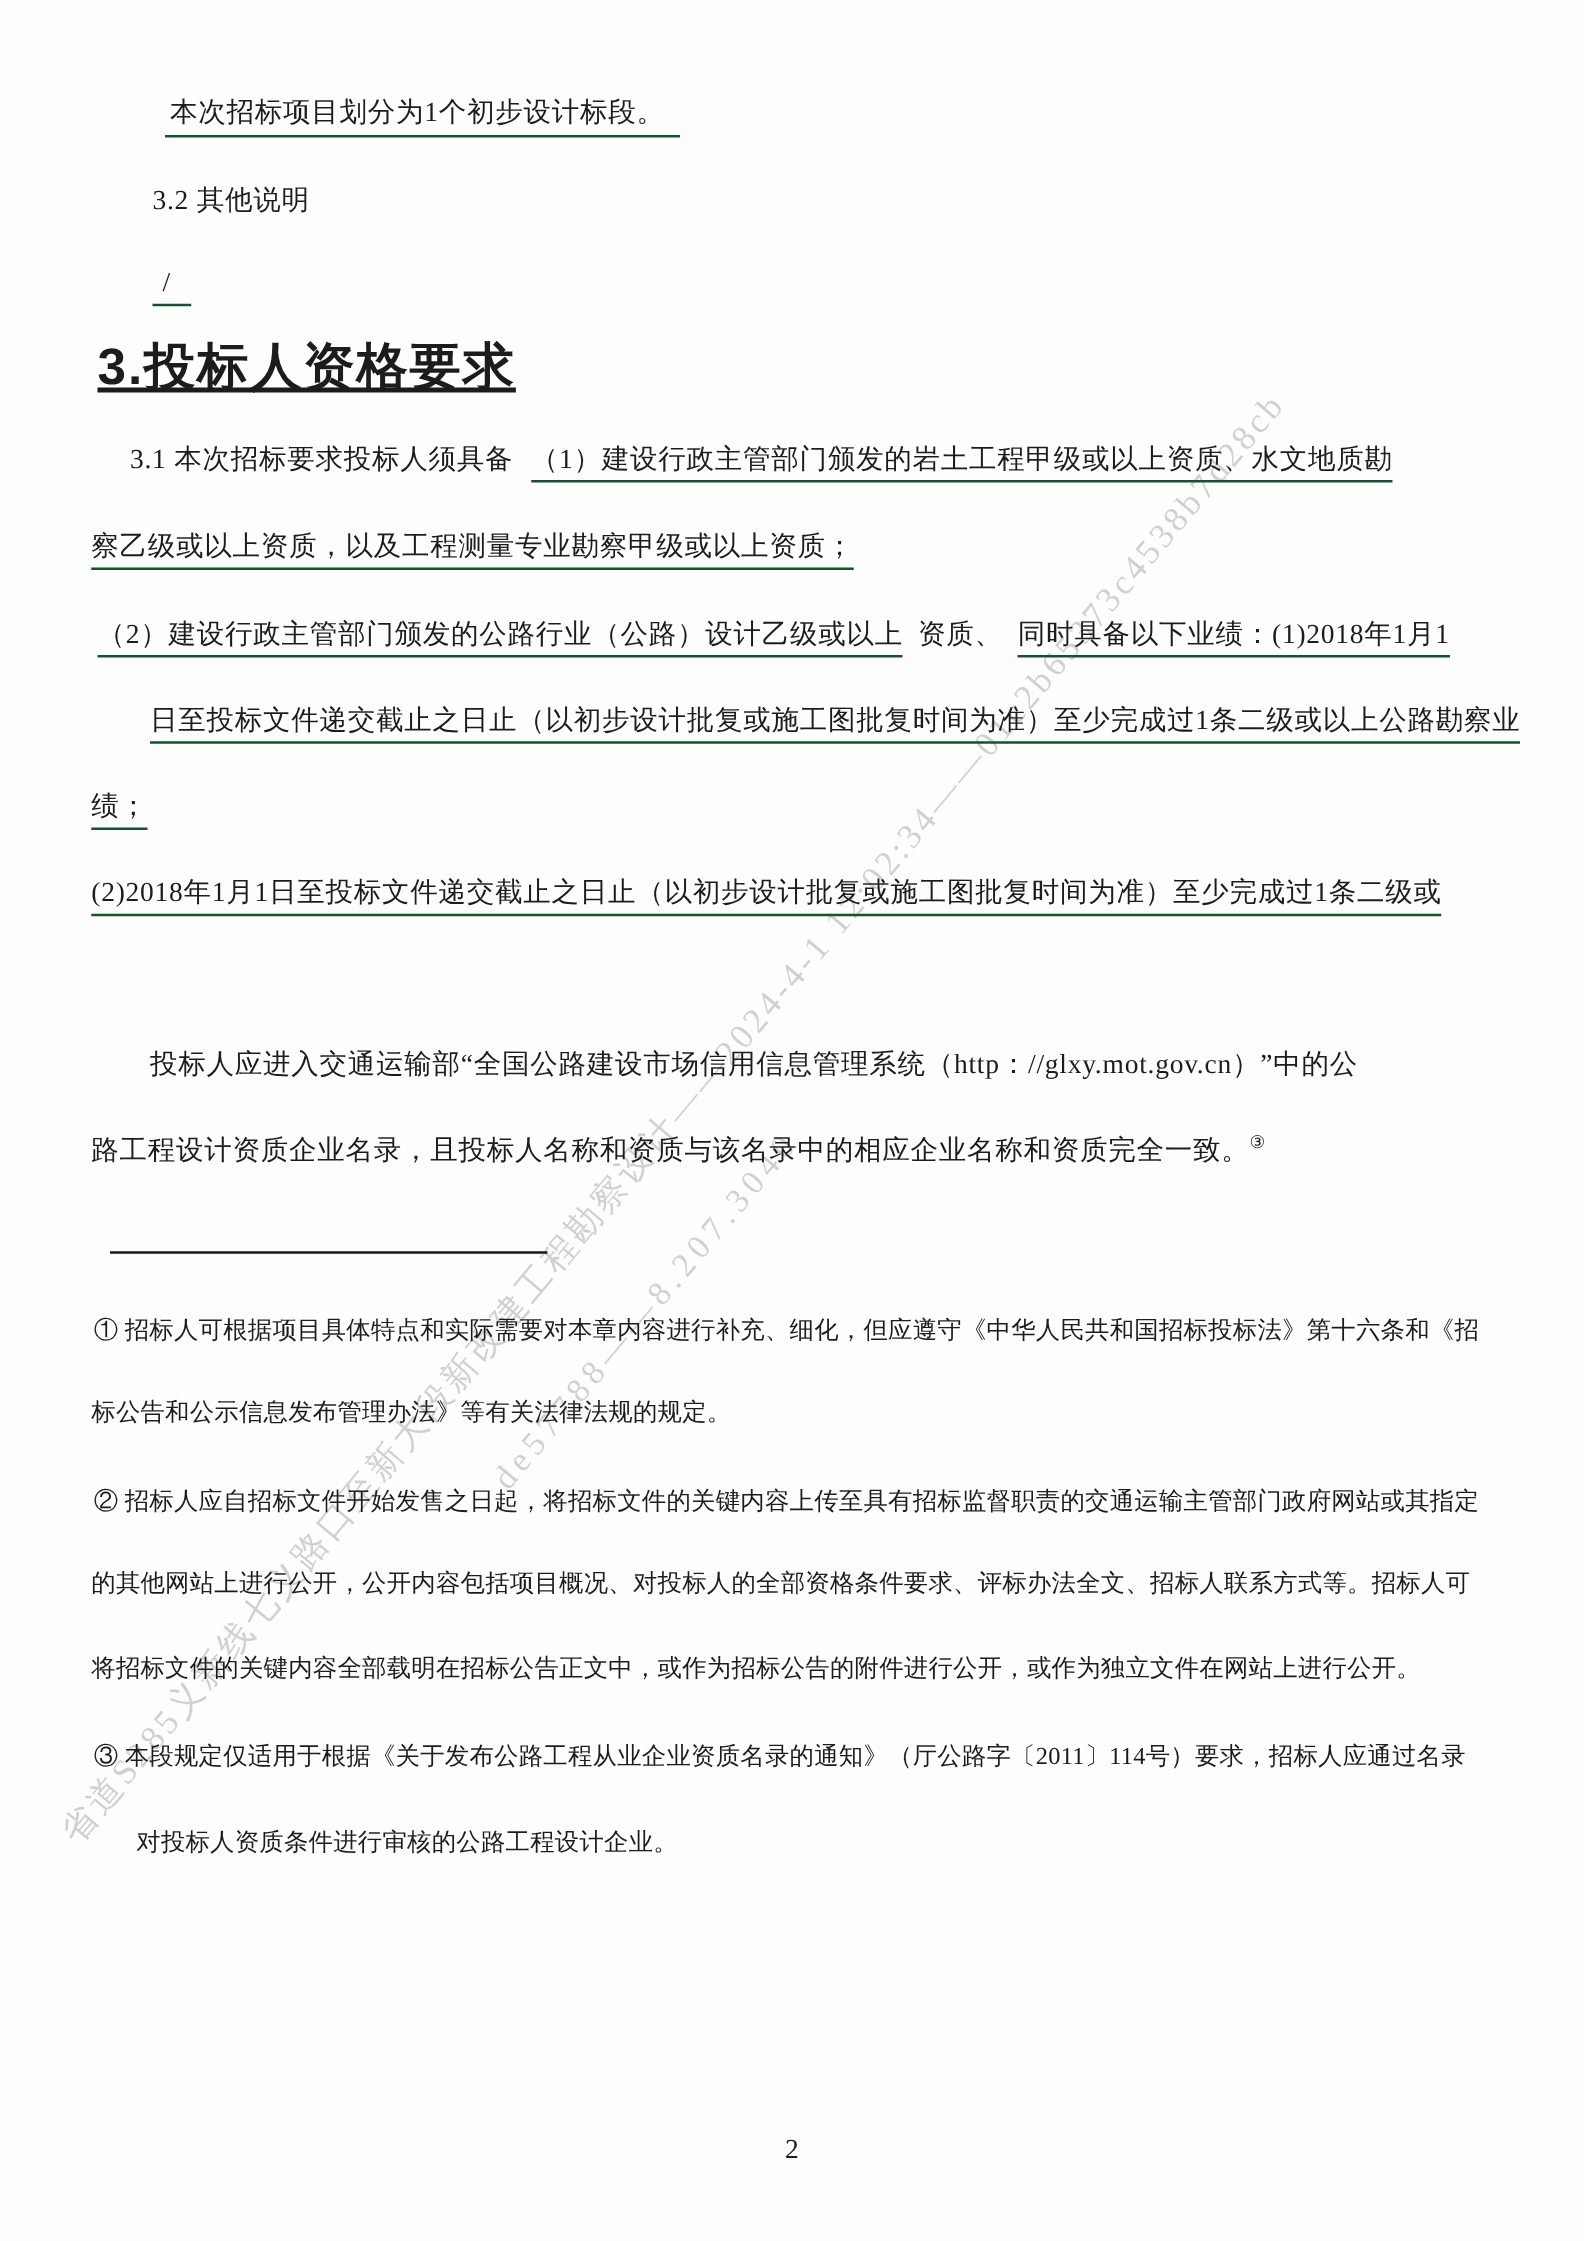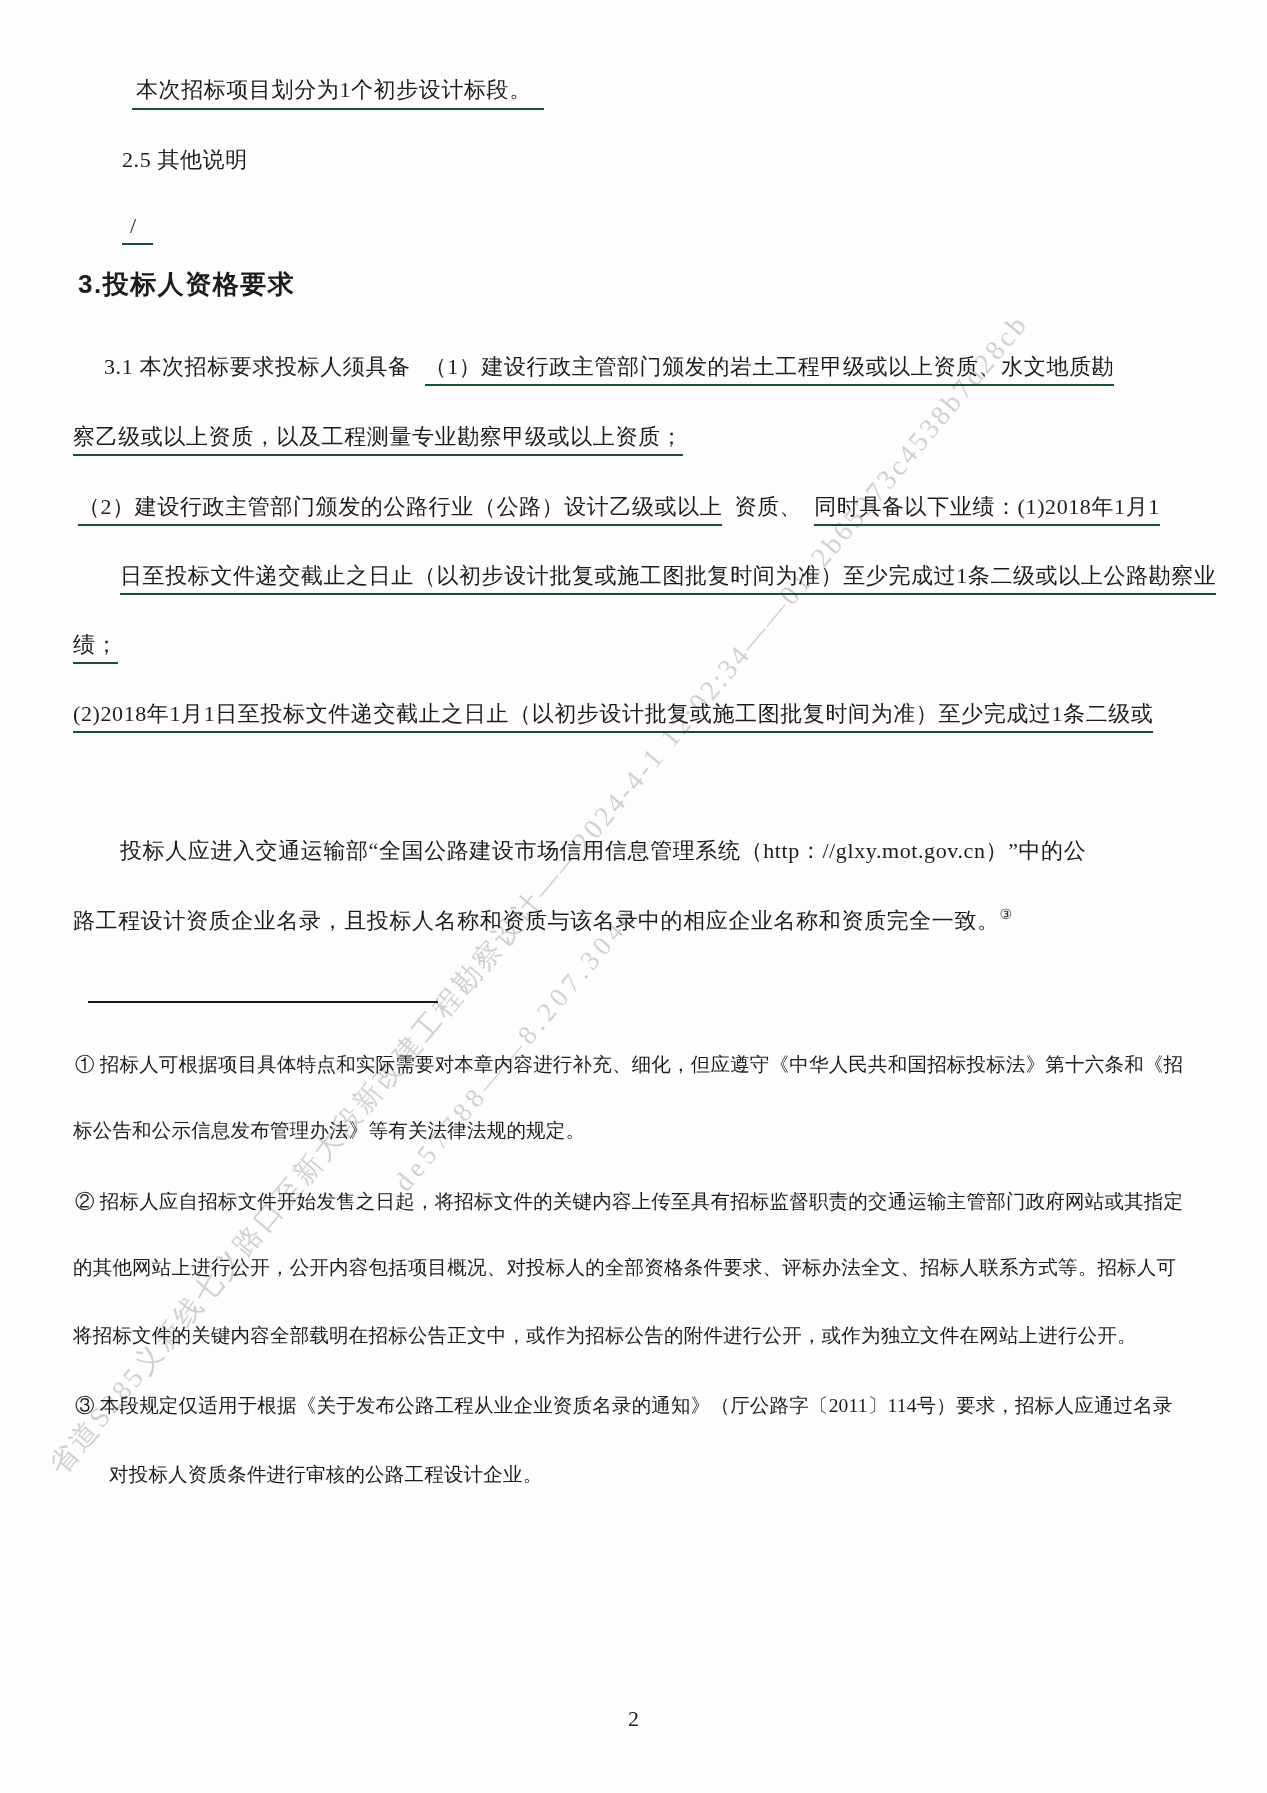--- a/index.html
+++ b/index.html
@@ -24,22 +24,23 @@
   }
   .fn { font-size:19.5px; letter-spacing:0.2px; }
   .u { border-bottom:2px solid #14532d; padding-bottom:5px; }
   .pad-intro { padding:0 12px 6px 4px; }
   .pad-slash { padding:0 16px 5px 8px; }
   .gap-l { margin-left:14px; }
   .gap-both { margin:0 12px; }
   .heading {
     font-family:"Liberation Sans","DejaVu Sans",sans-serif;
     font-weight:700;
-    font-size:26px;
+    font-size:41px;
     letter-spacing:1.5px;
+    text-decoration:underline;
   }
   .sup { font-size:14px; vertical-align:9px; letter-spacing:0; }
   .sep { position:absolute; background:#1a1a1a; }
   .pagenum {
     position:absolute; top:1706px; left:0; width:100%;
     text-align:center; font-size:22px;
   }
   .wm-line {
     position:absolute;
     transform-origin:0 50%;
@@ -62,21 +63,21 @@
     <div class="wm-line wm1">省道S285义新线七义路口至新大段新改建工程勘察设计——2024-4-1 12:02:34——01c2b65373c4538b7d28cb</div>
     <div class="wm-line wm2">de57788——8.207.3040</div>
   </div>
 
   <div class="layer-content">
 
     <div class="ln" style="top:76px; left:132px;">
       <span class="u pad-intro">本次招标项目划分为1个初步设计标段。</span>
     </div>
 
-    <div class="ln" style="top:146px; left:122px;">2.5 其他说明</div>
+    <div class="ln" style="top:146px; left:122px;">3.2 其他说明</div>
 
     <div class="ln" style="top:212px; left:122px;">
       <span class="u pad-slash">/</span>
     </div>
 
     <div class="ln heading" style="top:268px; left:78px;">3.投标人资格要求</div>
 
     <div class="ln" style="top:353px; left:104px;font-family:Liberation Serif, serif;">
       <span>3.1 本次招标要求投标人须具备</span><span class="u gap-l">（1）建设行政主管部门颁发的岩土工程甲级或以上资质、水文地质勘</span>
     </div>

